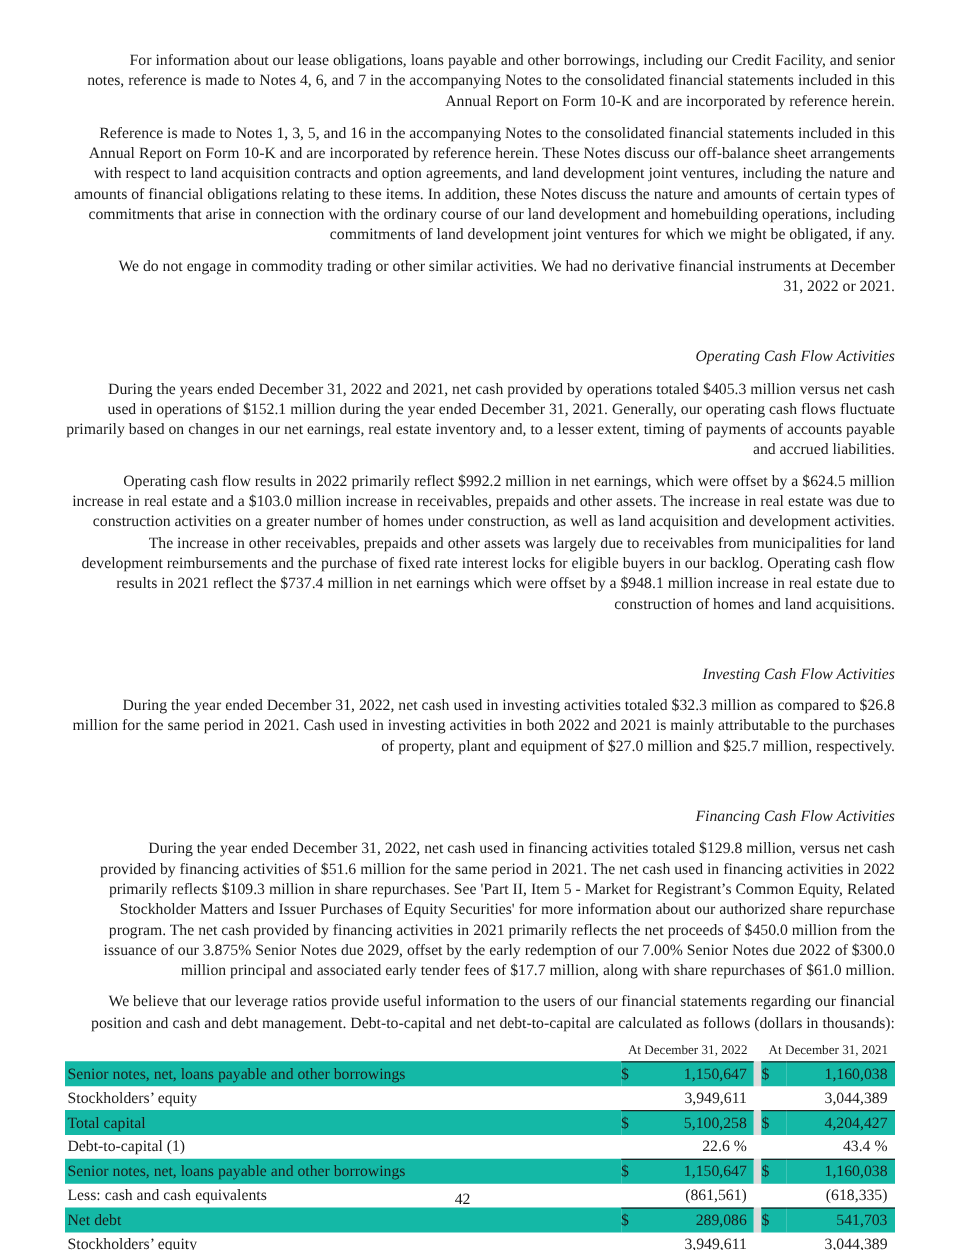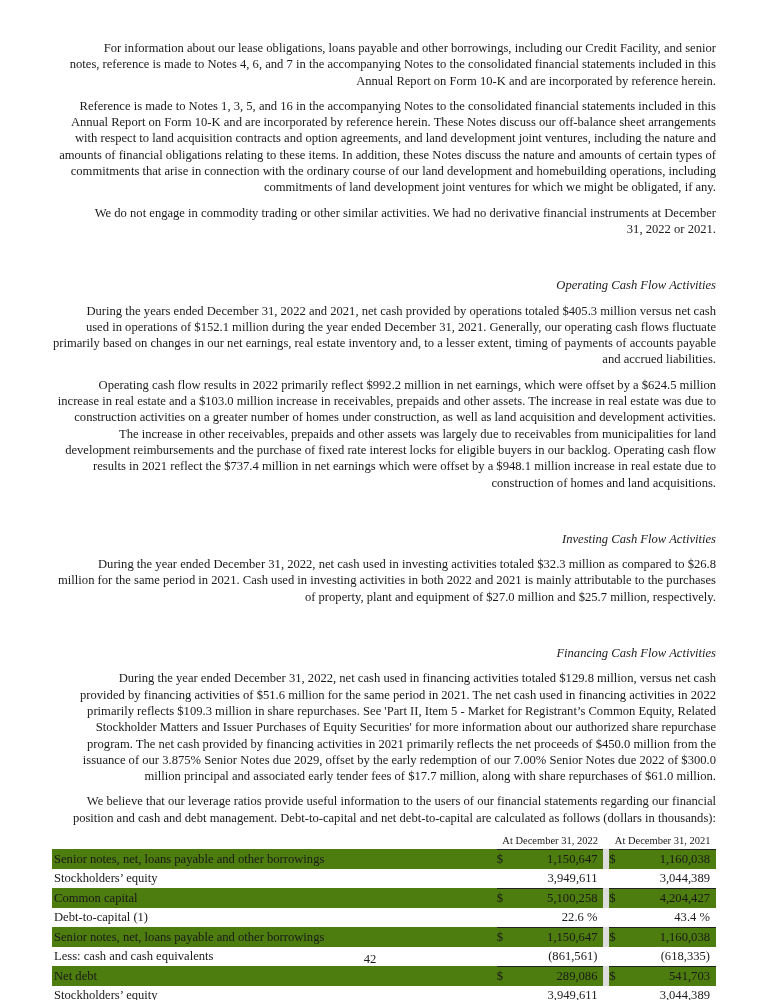--- a/index.html
+++ b/index.html
@@ -28,21 +28,21 @@
   table.fin th {
     font-size: 10.5px; font-weight: normal; line-height: 11px;
     text-align: center; padding: 0 0 3px 0; vertical-align: bottom;
     border-bottom: 1.5px solid #222;
   }
   table.fin th.blank { border-bottom: none; }
   td.label { padding-left: 2px !important; width: 448px; }
   td.cur { width: 20px; text-align: left; }
   td.num { width: 82px; text-align: right; padding-right: 6px !important; }
   td.gap { width: 6px; }
-  tr.shade td { background: #4d7c0f; }
+  tr.shade td { background: #14b8a6; }
   tr.shade td.gap { background: #dcdcdc; }
   tr.rule-top td.cur, tr.rule-top td.num { border-top: 1.5px solid #222; }
 
   .page-number {
     position: absolute; left: 0; width: 740px; top: 952px;
     text-align: center; font-size: 12.6px;
   }
 </style>
 </head>
 <body>
@@ -80,21 +80,21 @@
         </tr>
         <tr>
           <td class="label">Stockholders’ equity</td>
           <td class="cur"></td>
           <td class="num">3,949,611</td>
           <td class="gap"></td>
           <td class="cur"></td>
           <td class="num">3,044,389</td>
         </tr>
         <tr class="shade rule-top">
-          <td class="label">Common capital</td>
+          <td class="label">Total capital</td>
           <td class="cur">$</td>
           <td class="num">5,100,258</td>
           <td class="gap"></td>
           <td class="cur">$</td>
           <td class="num">4,204,427</td>
         </tr>
         <tr>
           <td class="label">Debt-to-capital (1)</td>
           <td class="cur"></td>
           <td class="num">22.6 %</td>

